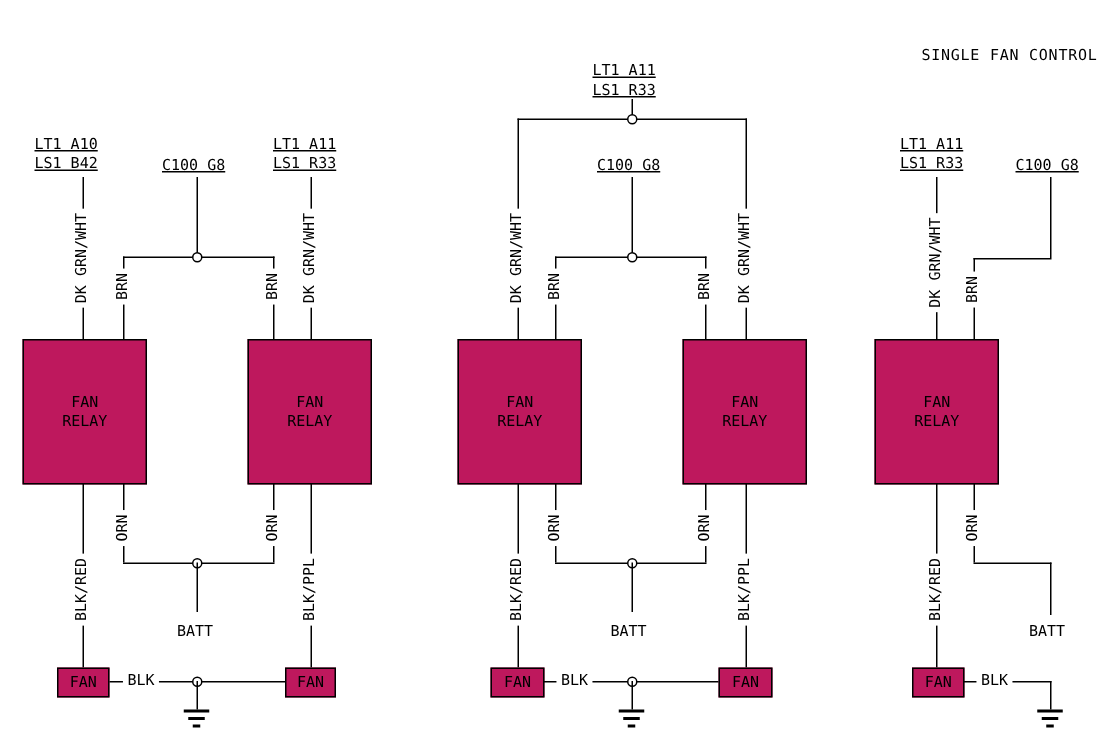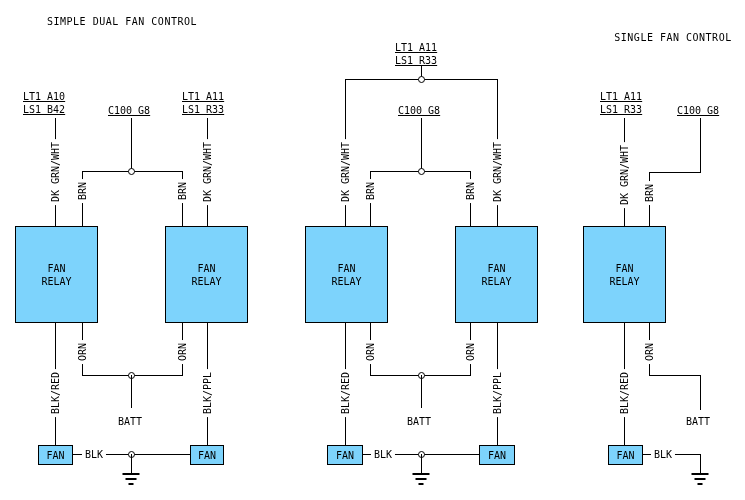--- a/index.html
+++ b/index.html
@@ -1,20 +1,20 @@
 <!DOCTYPE html>
 <html><head>
 <meta charset="utf-8">
 <style>
   html,body{margin:0;padding:0;background:#ffffff;}
   .canvas{position:relative;width:745px;height:500px;background:#ffffff;color:#000;
     font-family:"DejaVu Sans Mono","Liberation Mono",monospace;overflow:hidden;}
   .v{position:absolute;width:1px;background:#000;}
   .h{position:absolute;height:1px;background:#000;}
-  .box{position:absolute;border:1px solid #000;box-sizing:border-box;background:#7dd3fc;
+  .box{position:absolute;border:1px solid #000;box-sizing:border-box;background:#be185d;
     display:flex;align-items:center;justify-content:center;text-align:center;
     font-size:10px;line-height:13px;}
   .junction{position:absolute;width:7px;height:7px;border:1px solid #000;border-radius:50%;
     background:#fff;box-sizing:border-box;}
   .vlabel{position:absolute;transform:translate(-50%,-50%) rotate(-90deg);white-space:nowrap;
     background:#fff;font-size:10px;line-height:11px;padding:0 3px;}
   .hlabel{position:absolute;transform:translate(-50%,-50%);white-space:nowrap;
     background:#fff;font-size:10px;line-height:11px;padding:0 3px;}
   .ctext{position:absolute;transform:translateX(-50%);white-space:nowrap;
     font-size:10px;line-height:12px;}
@@ -22,21 +22,20 @@
   .pin{position:absolute;font-size:10px;line-height:13px;white-space:nowrap;text-decoration:underline;}
   .ground{position:absolute;width:18px;height:13px;transform:translateX(-50%);}
   .ground span{position:absolute;left:50%;transform:translateX(-50%);height:2px;background:#000;}
   .g1{top:0;width:17px;}.g2{top:5px;width:11px;}.g3{top:10px;width:5px;}
 </style>
 </head>
 <body>
 
 <div class="canvas">
 
-  <div class="ctext title" style="left:122px;top:16px">SIMPLE DUAL FAN CONTROL</div>
 
   <div class="pin" style="left:23px;top:90px">
     <div>LT1 A10</div>
     <div>LS1 B42</div>
   </div>
   <div class="pin" style="left:108px;top:104px">C100 G8</div>
   <div class="pin" style="left:182px;top:90px">
     <div>LT1 A11</div>
     <div>LS1 R33</div>
   </div>

